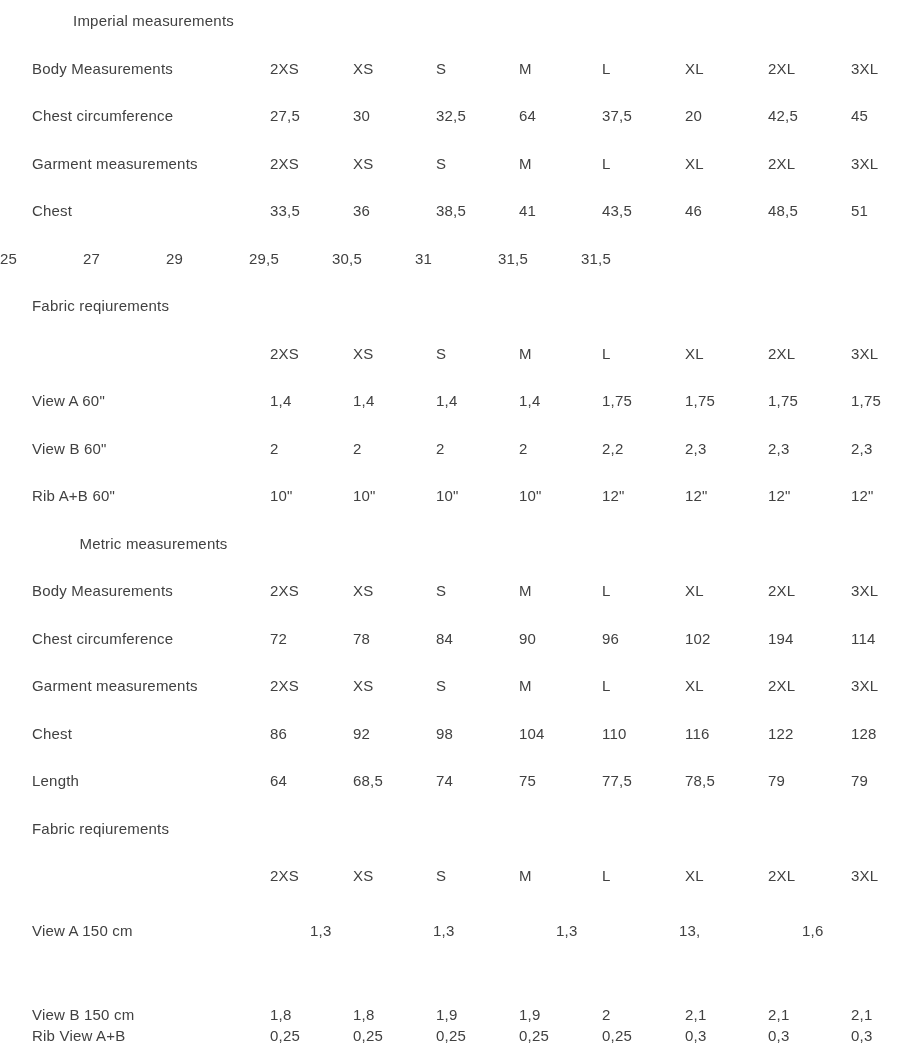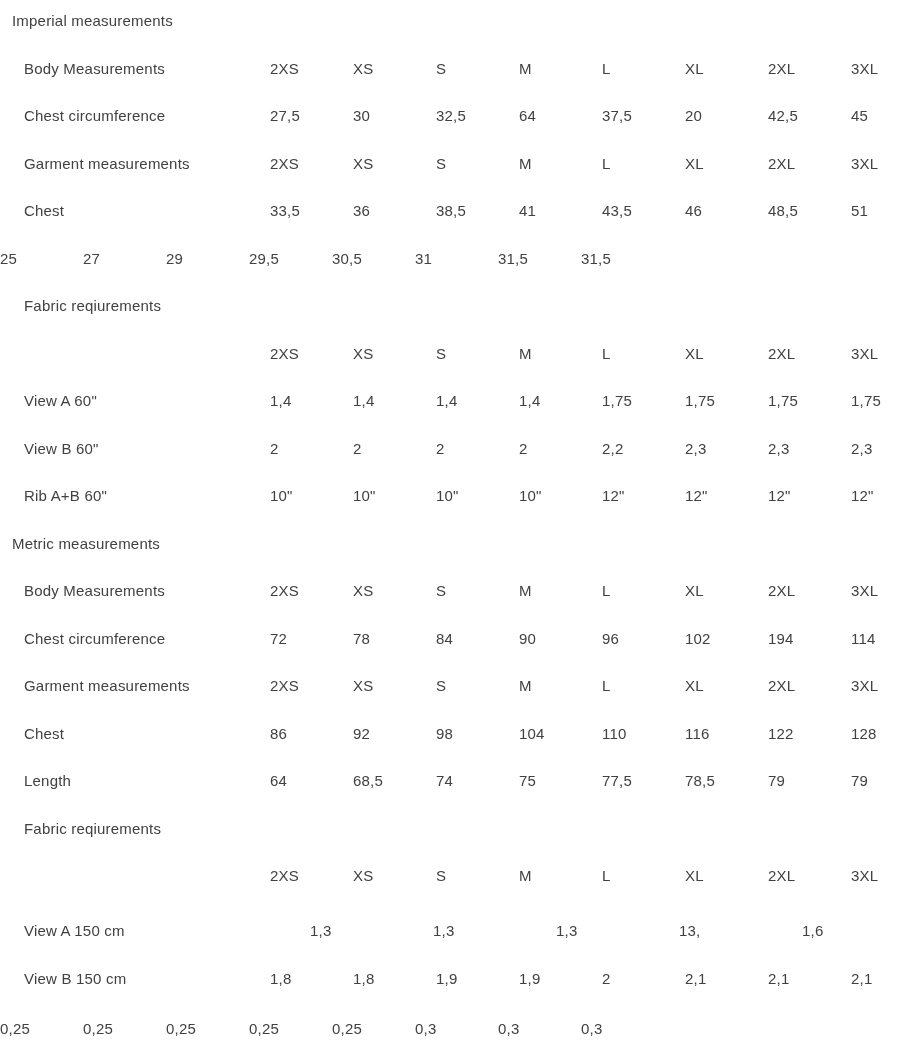--- a/index.html
+++ b/index.html
@@ -22,36 +22,37 @@
     padding-top: 11px;
   }
   .row {
     display: flex;
     align-items: flex-start;
     height: 47.5px;
   }
   .row .label {
     flex: 0 0 270px;
     box-sizing: border-box;
-    padding-left: 24px;
+    padding-left: 32px;
     white-space: nowrap;
   }
   .row.heading .label {
-    padding-left: 12px;
+    padding-left: 37px;
+    text-align: center;
   }
   .cell {
     flex: 0 0 83px;
     white-space: nowrap;
   }
   .cell.raised {
     transform: translateY(-12px);
   }
   
   #row-view-a-150 { margin-top: 7px; gap: 40px; }
-  #row-view-b-150 { margin-top: 1px; }
+  #row-view-b-150 { margin-top: 8px; align-items: flex-end; }
   #row-rib-view-ab { margin-top: 2px; }
 </style>
 </head>
 <body>
 
 <div class="page">
   <div id="size-chart">
       <div class="row heading" id="row-imperial-heading">
         <span class="label">Imperial measurements</span>
       </div>
@@ -244,20 +245,21 @@
         <span class="cell">1,8</span>
         <span class="cell">1,8</span>
         <span class="cell">1,9</span>
         <span class="cell">1,9</span>
         <span class="cell">2</span>
         <span class="cell">2,1</span>
         <span class="cell">2,1</span>
         <span class="cell">2,1</span>
       </div>
       <div class="row" id="row-rib-view-ab">
+        <span class="label">Rib View A+B</span>
         <span class="cell">0,25</span>
         <span class="cell">0,25</span>
         <span class="cell">0,25</span>
         <span class="cell">0,25</span>
         <span class="cell">0,25</span>
         <span class="cell">0,3</span>
         <span class="cell">0,3</span>
         <span class="cell">0,3</span>
       </div>
     </div>

